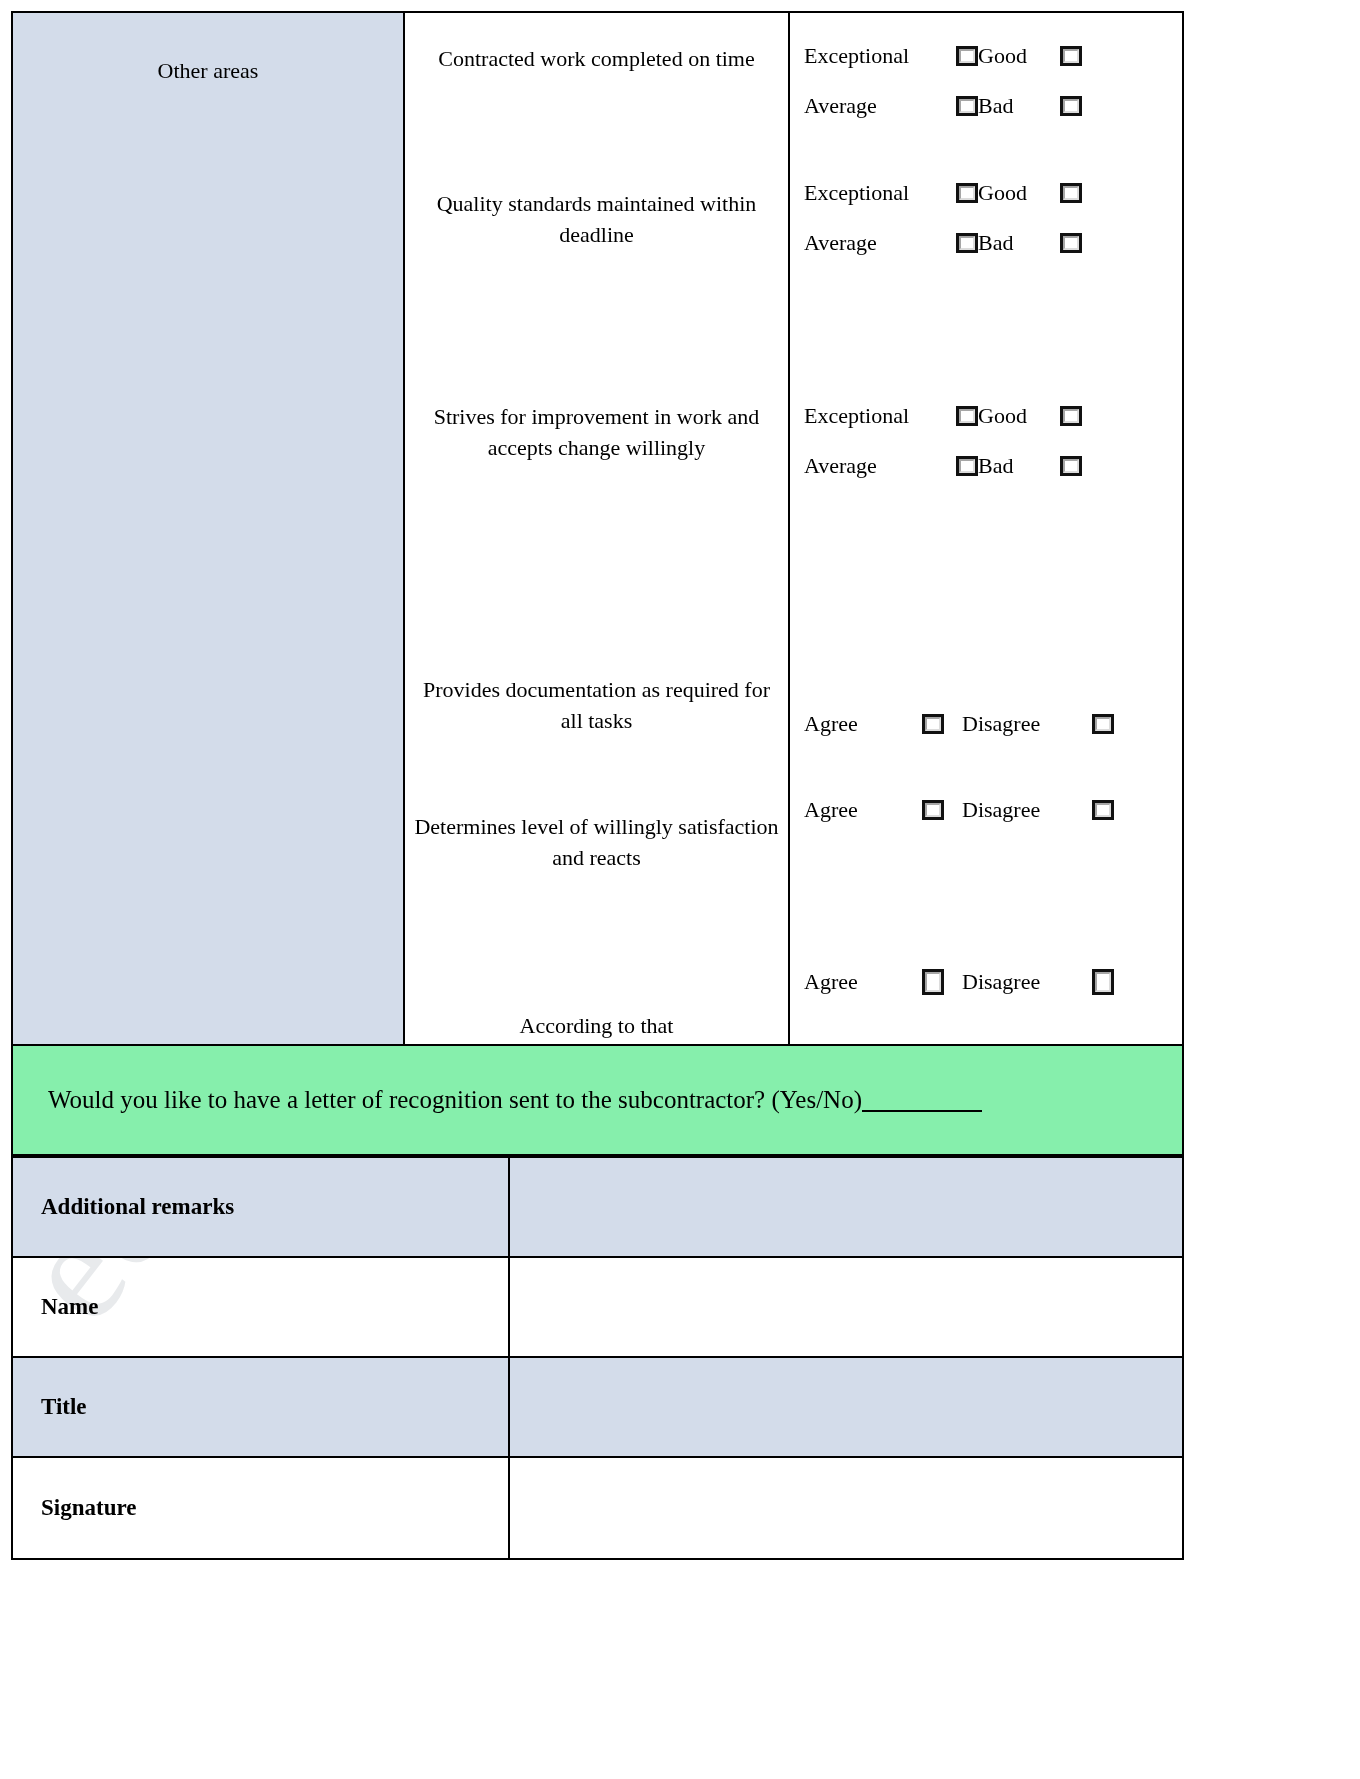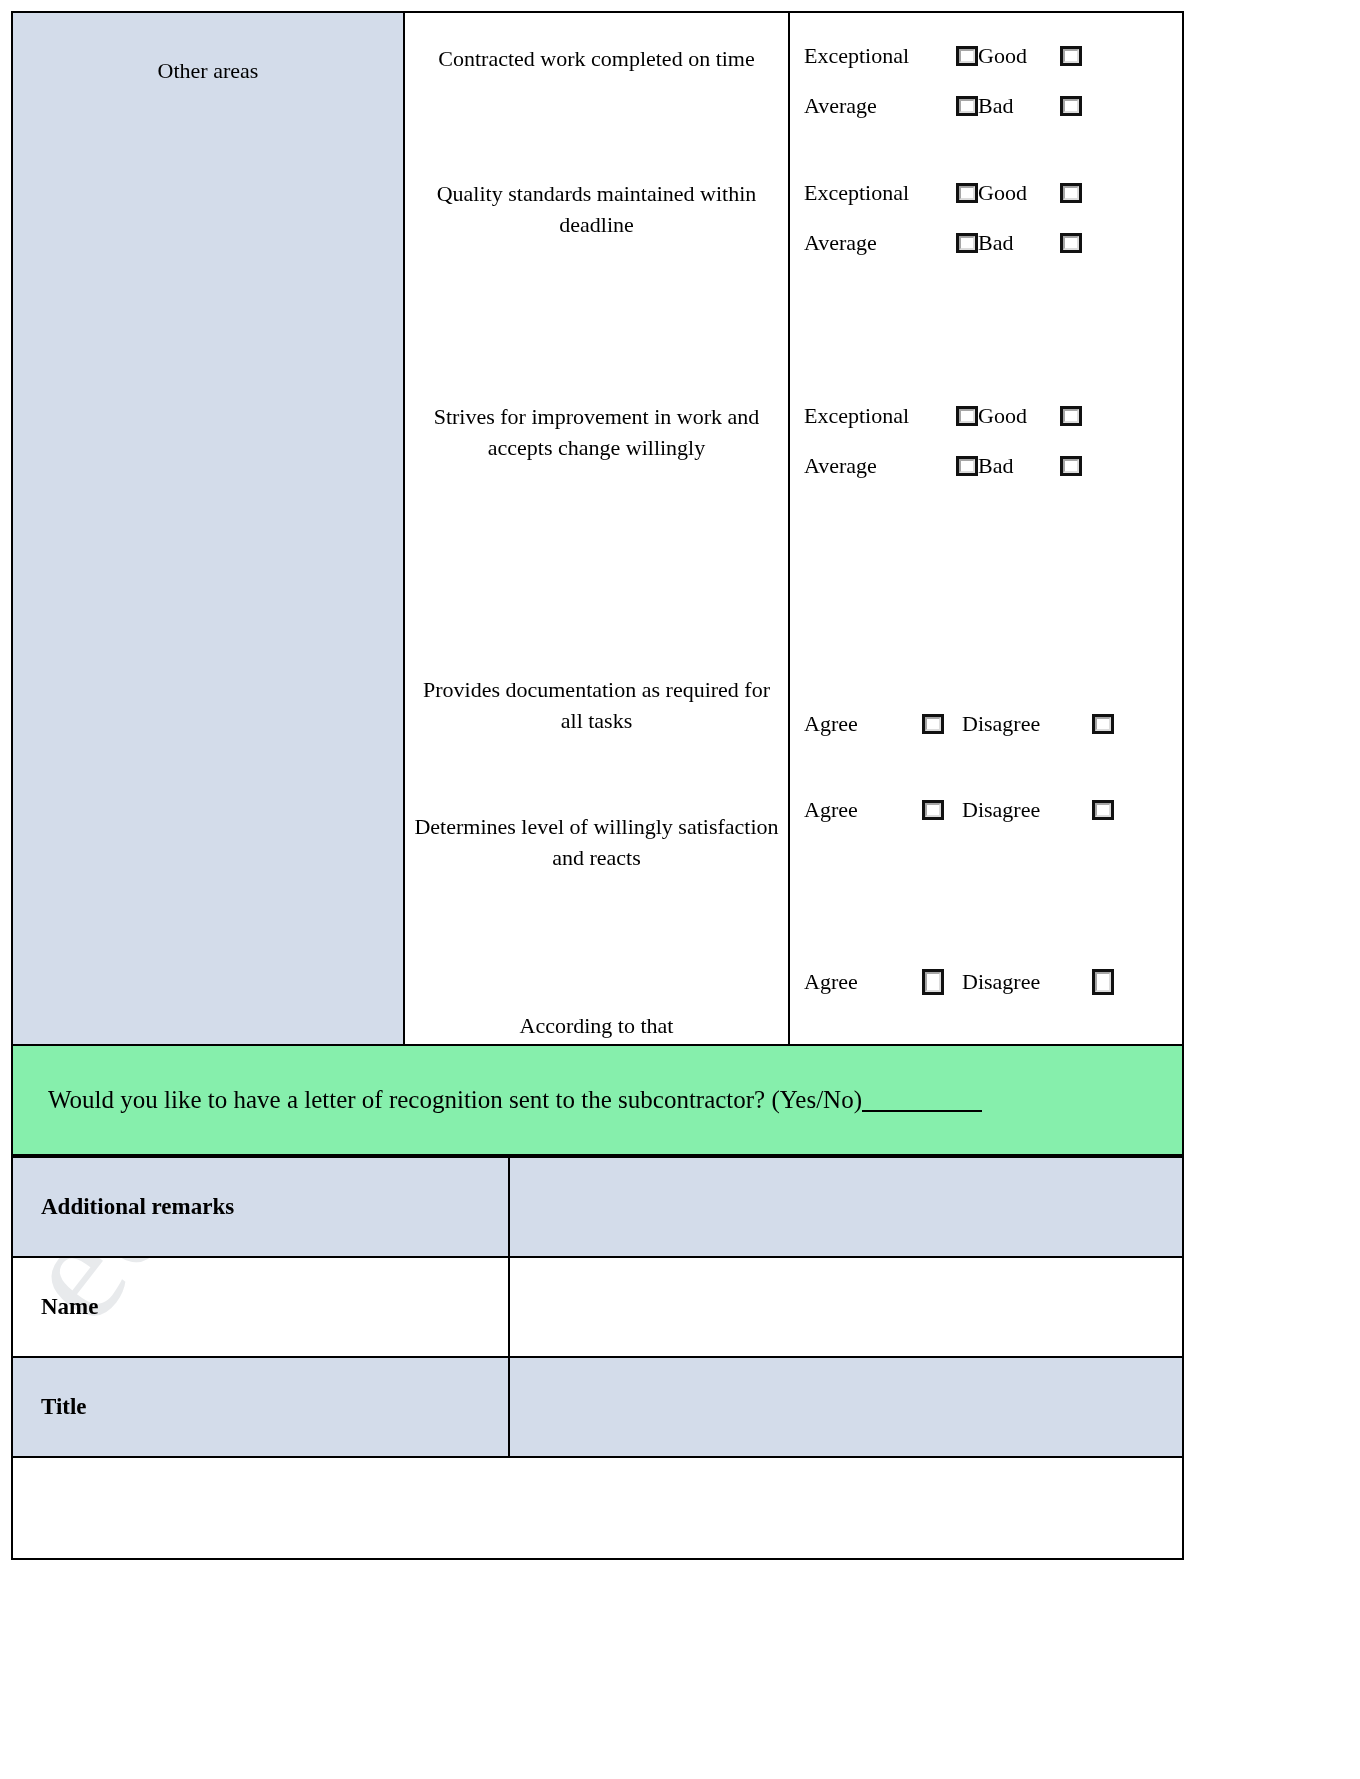--- a/index.html
+++ b/index.html
@@ -215,21 +215,21 @@
 <div id="page">
 
   <div class="main-table">
 
     <div class="col-left">
       <div class="col-left-label">Other areas</div>
     </div>
 
     <div class="col-mid">
       <div class="crit" style="top:30px;">Contracted work completed on time</div>
-      <div class="crit" style="top:165px;">Quality standards maintained within deadline</div>
+      <div class="crit" style="top:175px;">Quality standards maintained within deadline</div>
       <div class="crit" style="top:388px;">Strives for improvement in work and accepts change willingly</div>
       <div class="crit" style="top:661px;">Provides documentation as required for all  tasks</div>
       <div class="crit" style="top:798px;">Determines level of willingly satisfaction and reacts</div>
       <div class="crit" style="top:985px;margin-top:12px;">According to that</div>
     </div>
 
     <div class="col-right">
 
       <div class="rategrp" style="top:18px;">
         <div class="raterow">
@@ -319,17 +319,18 @@
     </div>
     <div class="info-row">
       <div class="k">Name</div>
       <div class="v"></div>
     </div>
     <div class="info-row shaded">
       <div class="k">Title</div>
       <div class="v"></div>
     </div>
     <div class="info-row">
+      <div class="k">Signature</div>
       <div class="v"></div>
     </div>
   </div>
 
 </div>
 
 </body></html>

